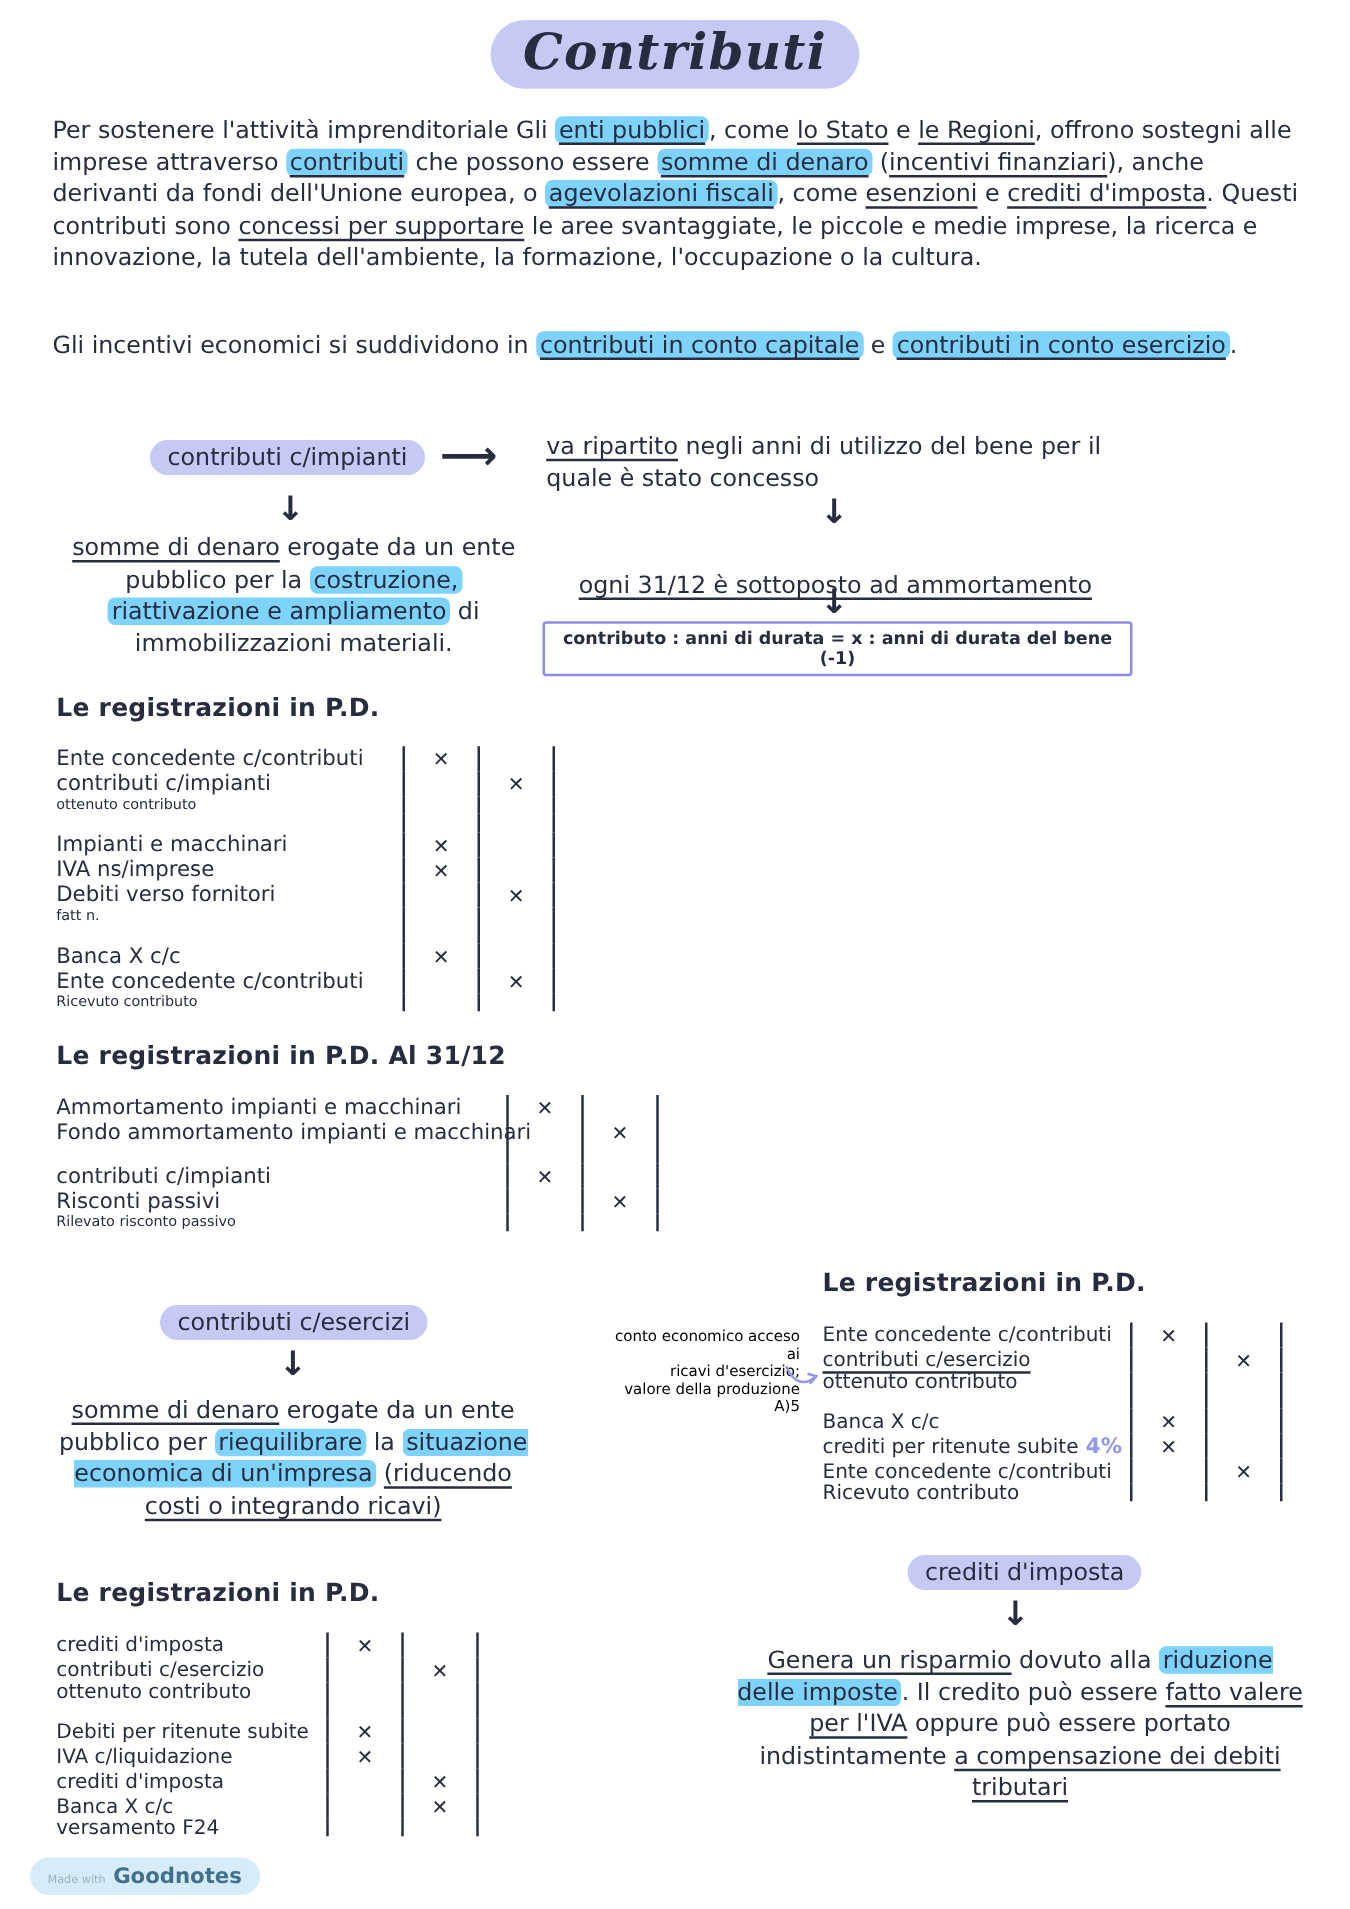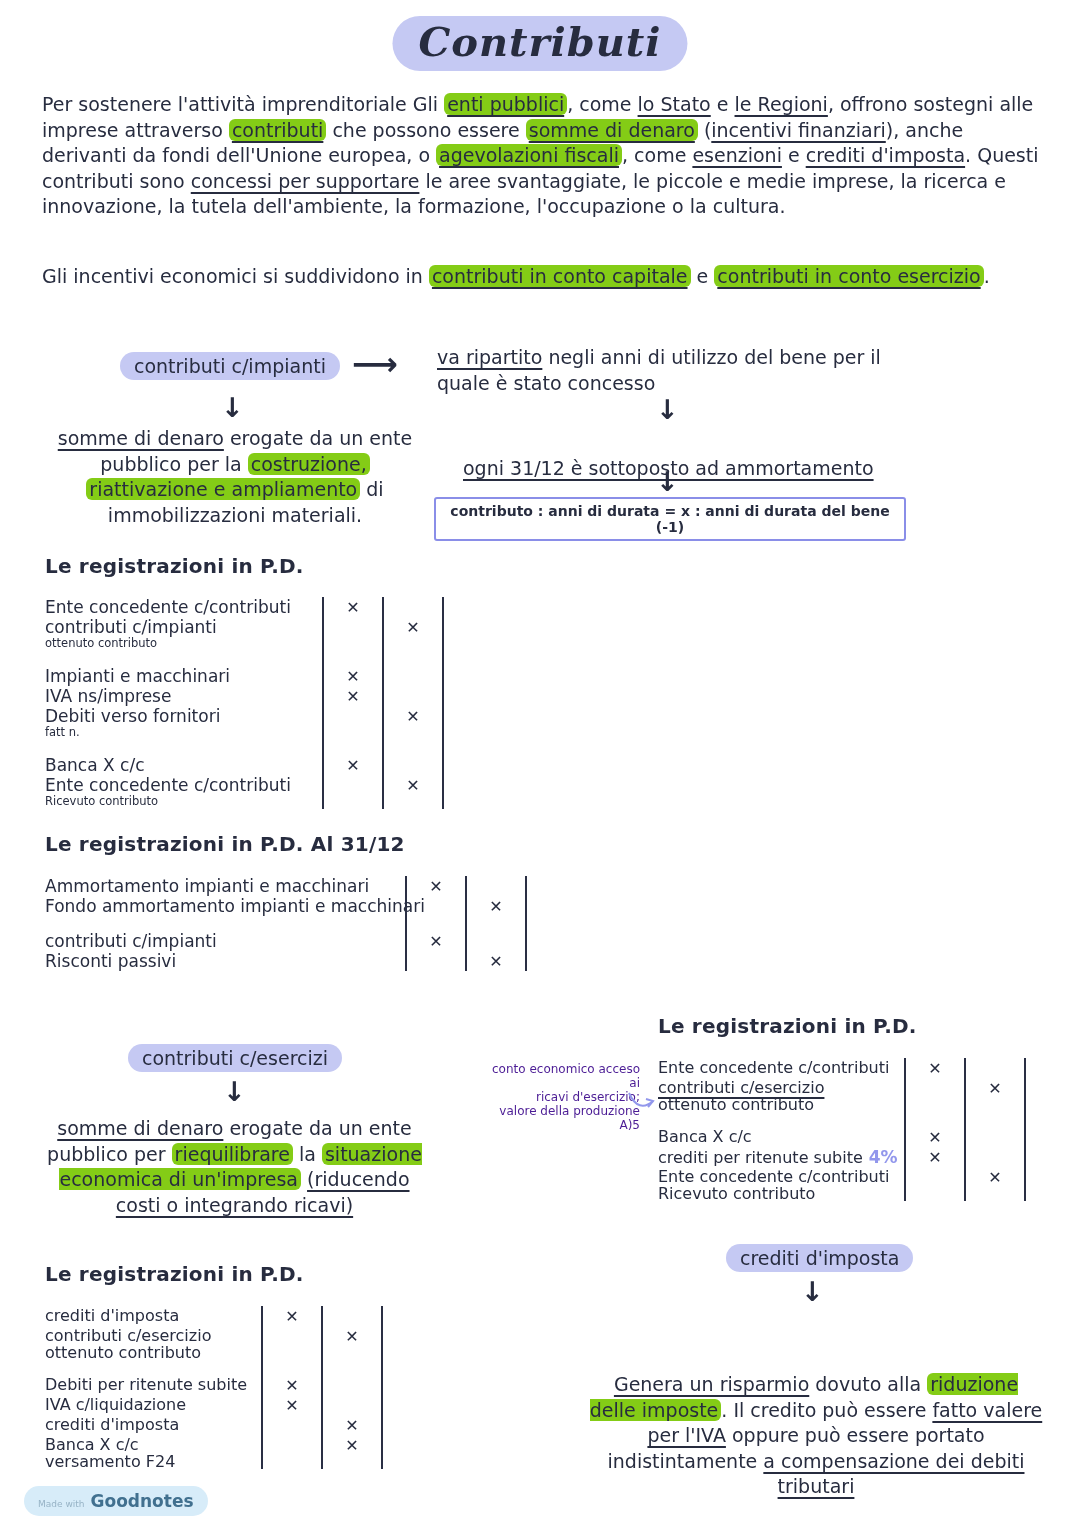--- a/index.html
+++ b/index.html
@@ -5,35 +5,35 @@
   html,body{margin:0;padding:0;}
   body{
     width:1080px;height:1527px;position:relative;background:#ffffff;
     font-family:"DejaVu Sans", sans-serif;color:#272c3f;overflow:hidden;
   }
   .abs{position:absolute;}
   p{margin:0;}
   h2{margin:0;font-weight:600;}
   .para{font-size:19px;line-height:25.5px;}
   .center{text-align:center;}
-  .hl{background:#84cc16;border-radius:6px;padding:0 3px;text-align:right;}
+  .hl{background:#7dd3fc;border-radius:6px;padding:0 3px;text-align:right;}
   .ul{text-decoration:underline;text-decoration-thickness:1.6px;text-underline-offset:3.5px;}
   .title-pill{
     background:#c5c9f3;border-radius:30px;padding:2px 26px 6px 26px;
     font-family:"DejaVu Serif", serif;font-style:italic;font-weight:bold;
     font-size:40px;letter-spacing:1px;
   }
   .pill{background:#c5c9f3;border-radius:14px;padding:3px 14px;font-size:19px;display:inline-block;}
   .arrow{font-size:27px;font-weight:bold;line-height:1;}
   .h{font-size:20px;letter-spacing:.2px;}
   .formula-box{
     border:2px solid #8a8ee8;border-radius:3px;padding:4px 6px;
     font-size:14px;font-weight:600;text-align:center;
   }
-  .note{color:#4c1d95;font-size:12px;line-height:14px;text-align:right;font-weight:500;}
+  .note{color:#000000;font-size:12px;line-height:14px;text-align:right;font-weight:500;}
   .accent{color:#9297ec;font-size:17px;font-weight:600;}
   
   .ledger{display:flex;flex-direction:column;}
   .lrow{display:flex;align-items:center;height:20px;}
   .lrow.smallrow{height:14px;}
   .lrow.spacer{height:15px;}
   .llabel{white-space:nowrap;font-size:17px;line-height:1;padding-right:4px;}
   .smallrow .llabel{font-size:11.5px;}
   .lcol{width:58px;align-self:stretch;display:flex;align-items:center;justify-content:center;
         font-size:16px;font-weight:bold;}
@@ -160,20 +160,25 @@
     <div class="lrow">
       <div class="llabel"><span>contributi c/impianti</span></div>
       <div class="lcol c1">✕</div>
       <div class="lcol c2"></div>
     </div>
     <div class="lrow">
       <div class="llabel"><span>Risconti passivi</span></div>
       <div class="lcol c1"></div>
       <div class="lcol c2">✕</div>
     </div>
+    <div class="lrow smallrow">
+      <div class="llabel"><span>Rilevato risconto passivo</span></div>
+      <div class="lcol c1"></div>
+      <div class="lcol c2"></div>
+    </div>
   </div>
 
 <h2 class="h abs" style="left:658px;top:1014px;">Le registrazioni in P.D.</h2>
 
 <div class="note abs" style="left:486px;top:1062px;width:154px;"><span>conto economico acceso ai</span><br><span>ricavi d'esercizio;</span><br><span>valore della produzione A)5</span></div>
 
 <svg class="abs" style="left:627px;top:1090px;" width="30" height="22" viewBox="0 0 30 22">
   <path d="M2 3 C 8 17, 17 19, 26 11" stroke="#9297ec" stroke-width="2" fill="none"></path>
   <path d="M19 9 L26 11 L21 17" stroke="#9297ec" stroke-width="2" fill="none"></path>
 </svg>
@@ -274,18 +279,18 @@
       <div class="llabel"><span>versamento F24</span></div>
       <div class="lcol c1"></div>
       <div class="lcol c2"></div>
     </div>
   </div>
 
 <div class="pill abs" style="left:726px;top:1244px;">crediti d'imposta</div>
 
 <div class="arrow abs" style="left:801px;top:1278px;">↓</div>
 
-<p class="para abs center" style="left:588px;top:1372px;width:456px;"><span class="ul">Genera un risparmio</span><span> dovuto alla </span><span class="hl">riduzione delle imposte</span><span>. Il credito può essere </span><span class="ul">fatto valere per l'IVA</span><span> oppure può essere portato indistintamente </span><span class="ul">a compensazione dei debiti tributari</span></p>
+<p class="para abs center" style="left:588px;top:1316px;width:456px;"><span class="ul">Genera un risparmio</span><span> dovuto alla </span><span class="hl">riduzione delle imposte</span><span>. Il credito può essere </span><span class="ul">fatto valere per l'IVA</span><span> oppure può essere portato indistintamente </span><span class="ul">a compensazione dei debiti tributari</span></p>
 
 <div class="badge abs" style="left:24px;top:1486px;">
   <span class="badge-small">Made with</span>
   <span class="badge-brand">Goodnotes</span>
 </div>
 
 </body></html>

